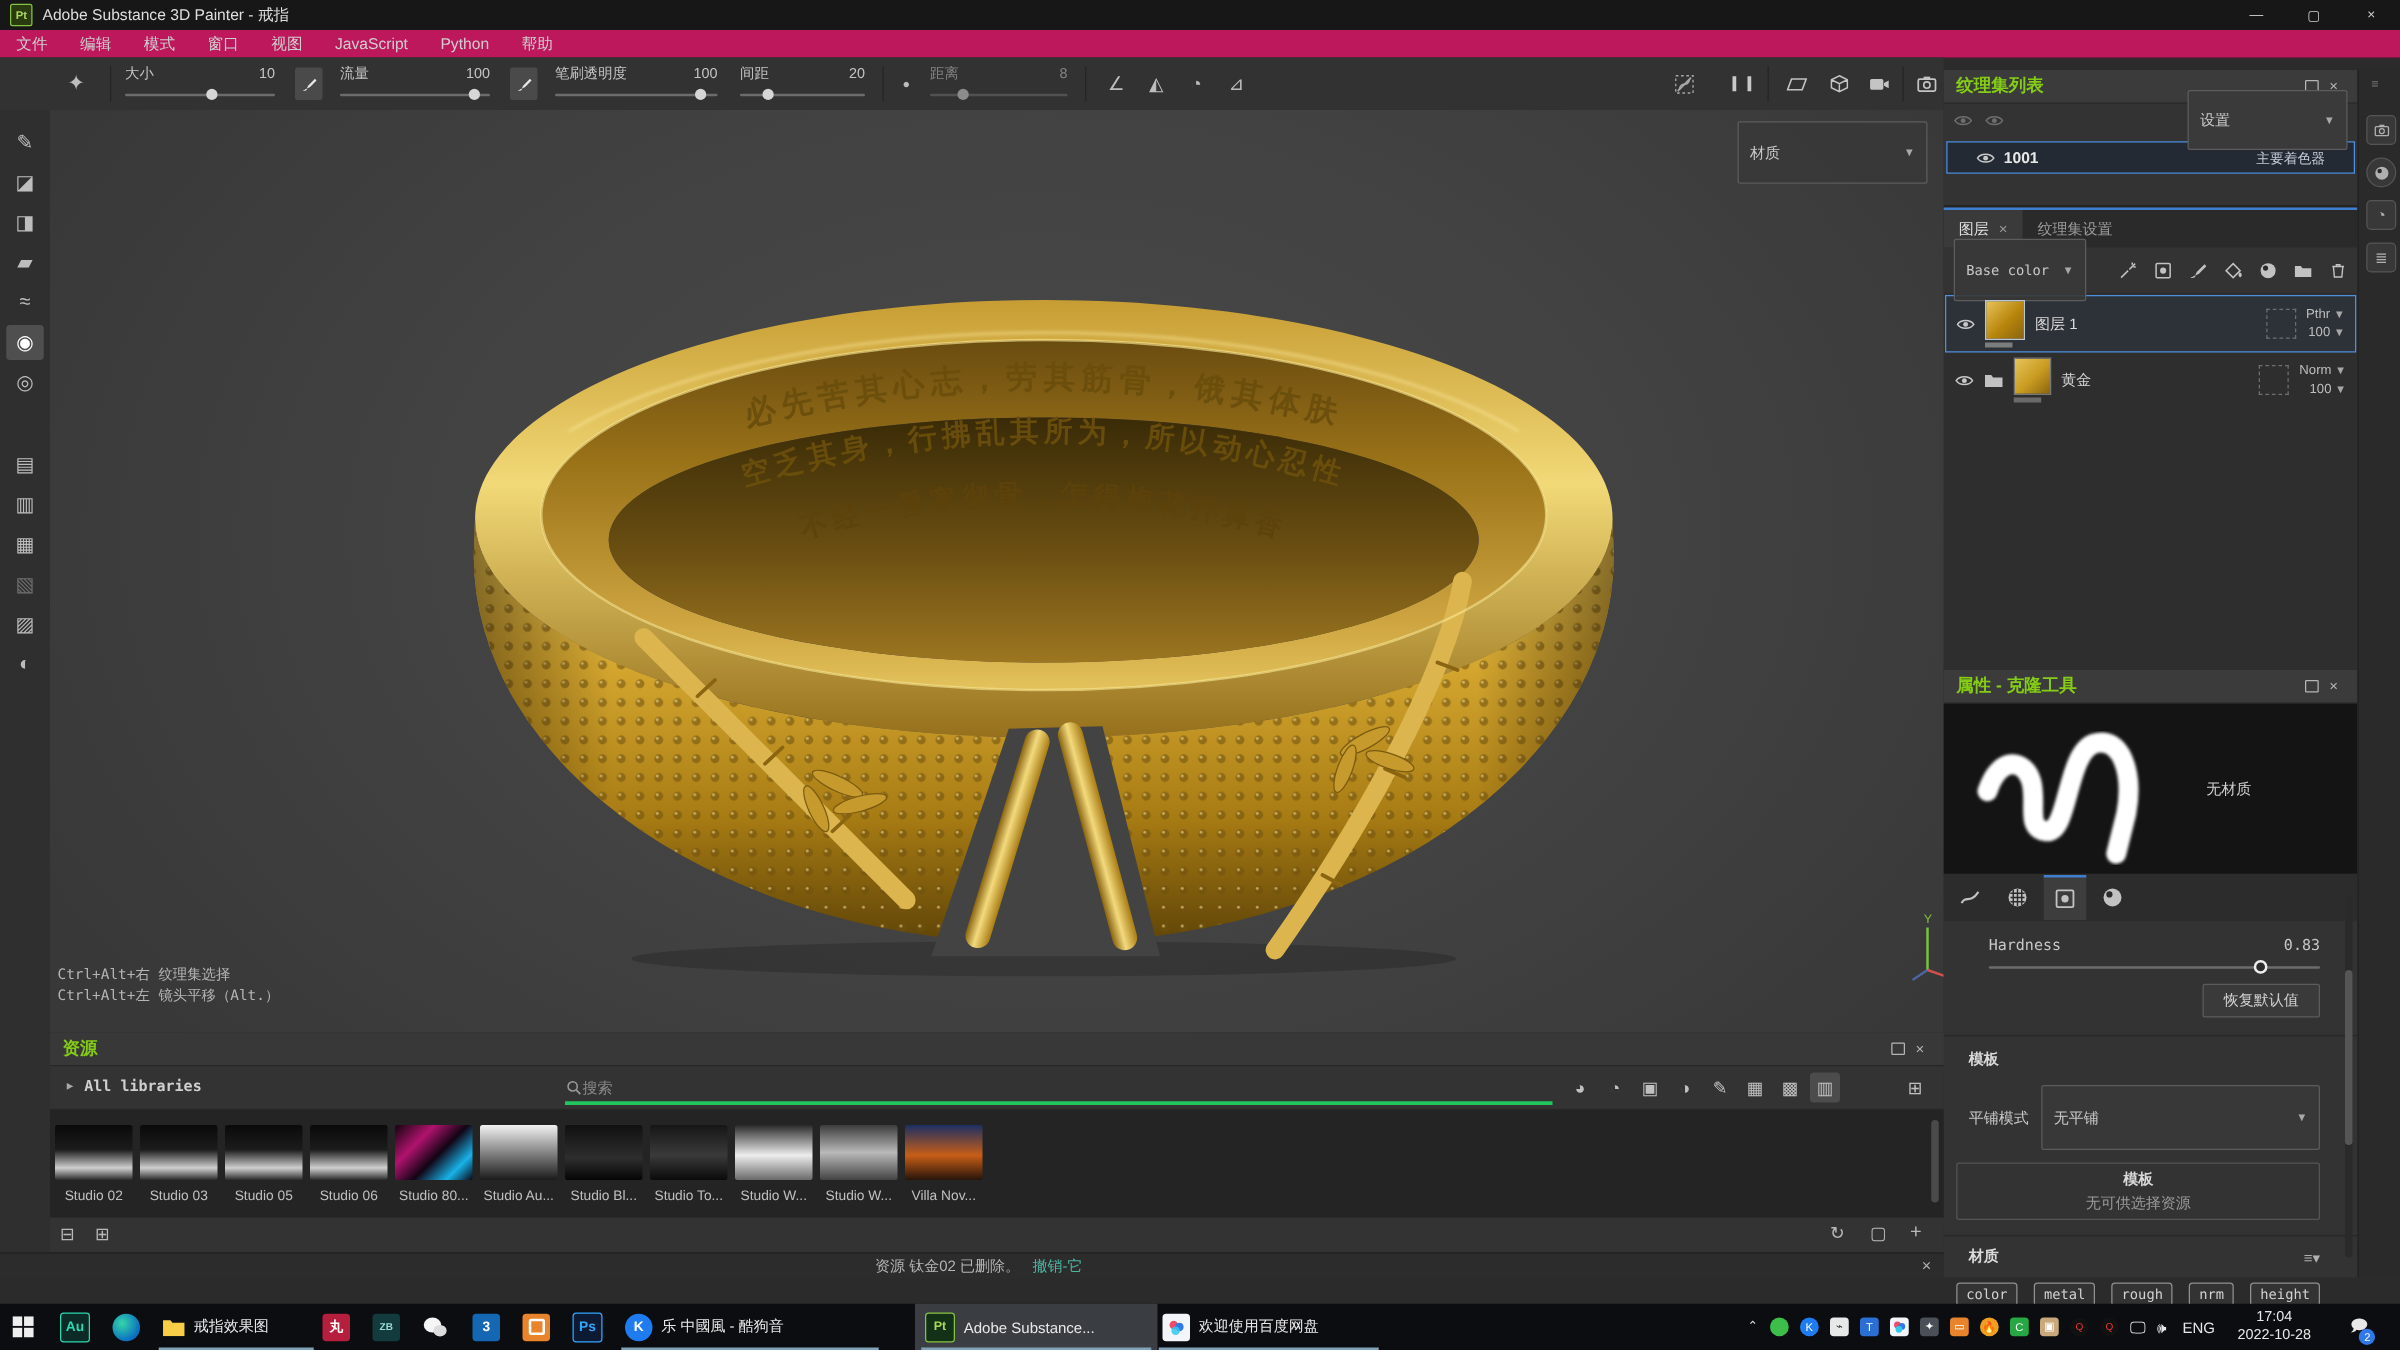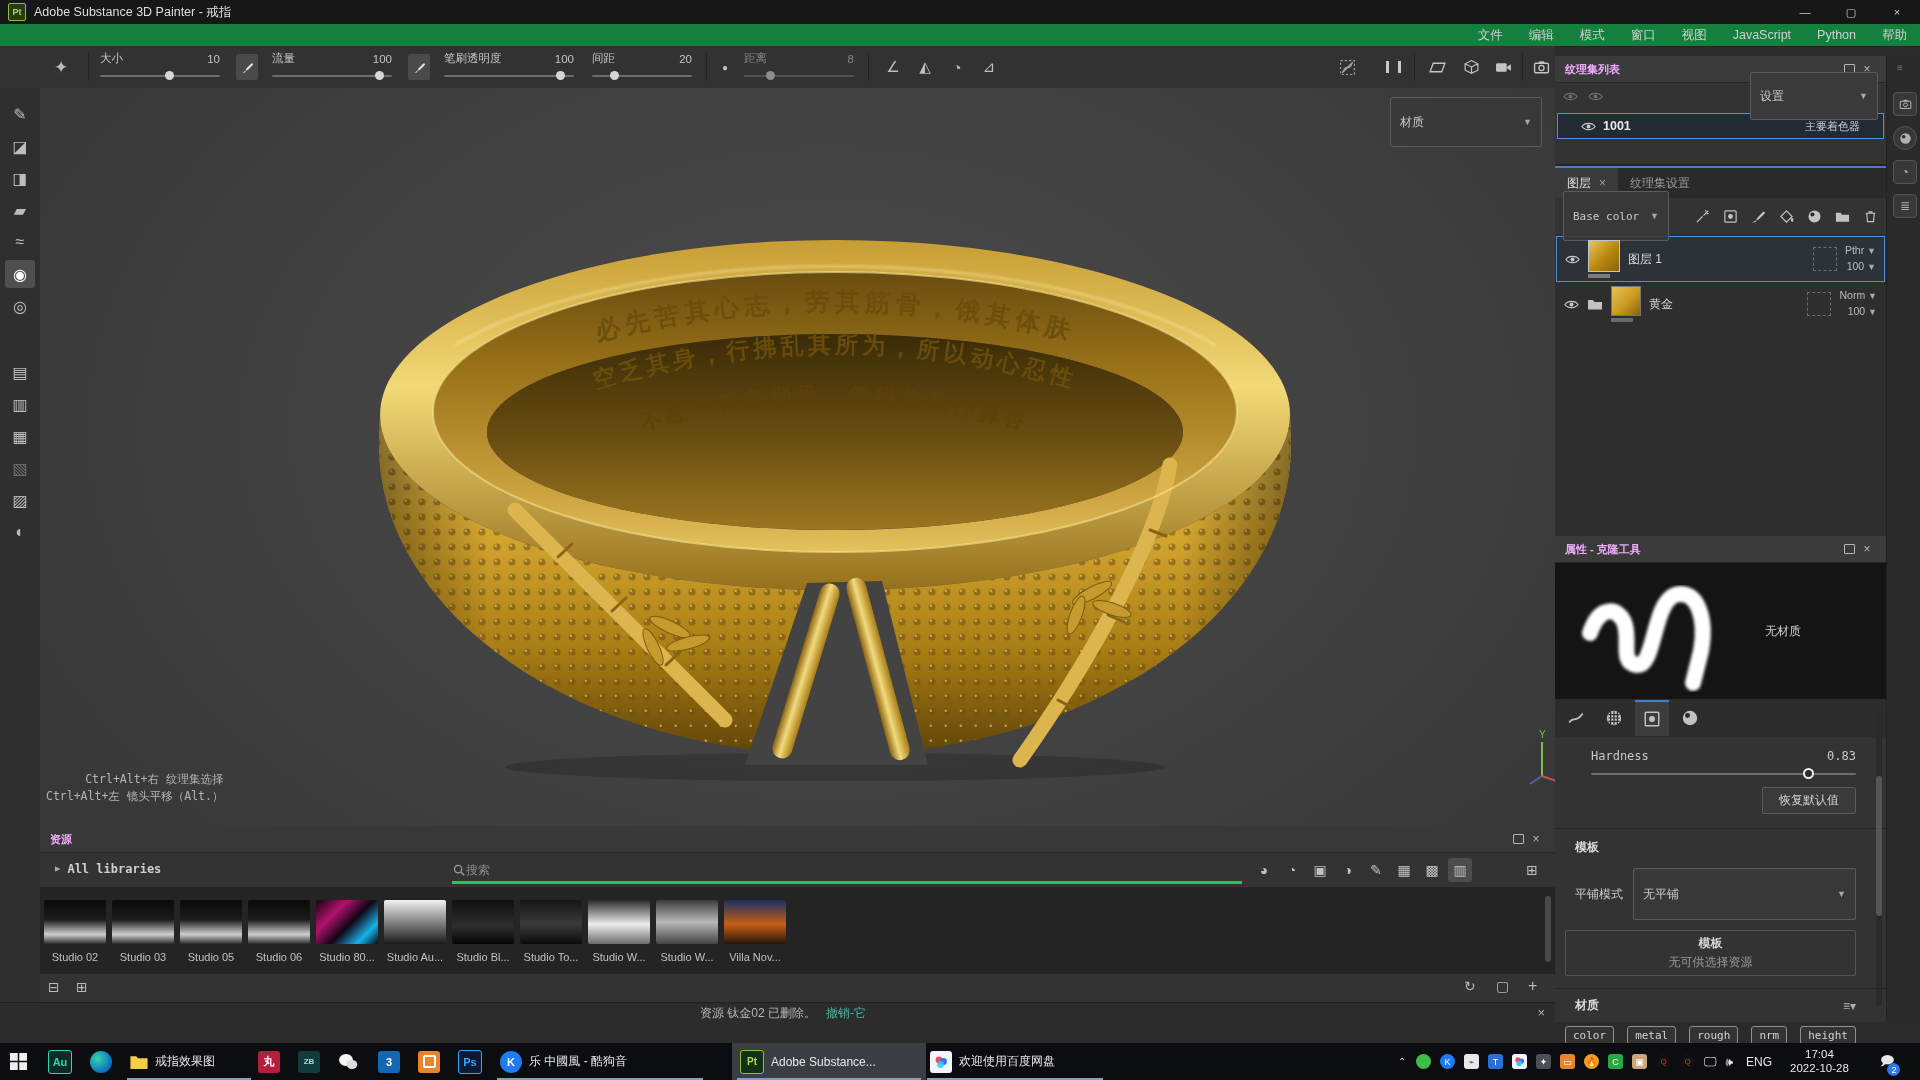--- a/index.html
+++ b/index.html
@@ -6,21 +6,21 @@
   body{font-family:"Liberation Sans","DejaVu Sans",sans-serif;font-size:12px;color:#c8c8c8;-webkit-font-smoothing:antialiased;}
   #screen{position:relative;width:1920px;height:1080px;overflow:hidden;background:#2b2b2b;}
   .abs{position:absolute;}
   .r{display:flex;align-items:center;}
   .dim{color:#7e7e7e;}
   .b{font-weight:bold;}
   .mono{font-family:"DejaVu Sans Mono","Liberation Mono",monospace;}
   
   #titlebar{left:0;top:0;width:1920px;height:24px;background:#171717;display:flex;align-items:center;}
   .winbtn{width:46px;height:24px;display:flex;align-items:center;justify-content:center;color:#cfcfcf;font-size:11px;}
-  #menubar{left:0;top:24px;width:1920px;height:22px;background:#15803d;display:flex;align-items:center;border-bottom:1px solid #232323;justify-content:flex-end;}
+  #menubar{left:0;top:24px;width:1920px;height:22px;background:#be185d;display:flex;align-items:center;border-bottom:1px solid #232323;}
   .menu-item{padding:0 13px;color:#cfcfcf;font-size:12.5px;}
   
   #toolbar{left:0;top:46px;width:1555px;height:42px;background:#323232;border-bottom:1px solid #1e1e1e;}
   .tb-grp{position:absolute;top:5px;height:32px;}
   .tb-lbl{font-size:11.5px;color:#c4c4c4;}
   .tb-val{font-size:11.5px;color:#c4c4c4;}
   .slider{position:relative;height:2px;background:#6c6c6c;border-radius:1px;}
   .knob{position:absolute;top:-4px;width:9px;height:9px;border-radius:50%;background:#d6d6d6;}
   .vsep{position:absolute;top:7px;width:1px;height:28px;background:#242424;}
   .tbi{position:absolute;top:9px;width:26px;height:24px;display:flex;align-items:center;justify-content:center;color:#bdbdbd;font-size:15px;}
@@ -31,21 +31,21 @@
   .tool{position:absolute;left:5px;width:30px;height:28px;display:flex;align-items:center;justify-content:center;color:#bdbdbd;font-size:16px;border-radius:3px;}
   .tool.sel{background:#4f4f4f;color:#fff;}
   
   #viewport{left:40px;top:88px;width:1515px;height:738px;background:radial-gradient(ellipse 900px 620px at 52% 46%, #4a4a4a 0%, #424242 55%, #383838 100%);overflow:hidden;}
   .dd{border:1px solid #5c5c5c;background:rgba(56,56,56,.9);color:#c8c8c8;display:flex;align-items:center;justify-content:space-between;padding:13px 9px;font-size:12px;border-radius:2px;}
   .chev{font-size:9px;color:#a8a8a8;}
   .hint{font-family:"DejaVu Sans Mono","Liberation Mono",monospace;font-size:11.5px;color:#b5b5b5;line-height:17px;}
   
   .panel{position:absolute;left:1555px;width:331px;background:#333;}
   .p-hdr{height:26px;display:flex;align-items:center;padding:0 10px;background:#3b3b3b;border-bottom:1px solid #272727;}
-  .p-title{font-size:11px;font-weight:bold;color:#f0abfc;flex:1;}
+  .p-title{font-size:14px;font-weight:bold;color:#84cc16;flex:1;}
   .hdr-ic{width:18px;display:flex;justify-content:center;color:#b5b5b5;font-size:12px;}
   .floatbox{width:9px;height:8px;border:1px solid #b5b5b5;border-radius:1px;}
   .tab{height:100%;display:flex;align-items:center;padding:0 12px;font-size:12px;}
   .icbtn{display:flex;align-items:center;justify-content:center;color:#c2c2c2;}
   .dashbox{width:22px;height:22px;border:1px dashed #6e6e6e;}
   .chip{border:1px solid #909090;border-radius:3px;color:#d2d2d2;font-family:"DejaVu Sans Mono","Liberation Mono",monospace;font-size:11px;padding:2px 7px;background:#333;}
   svg.ic{display:block;}
   
   #rstrip{left:1886px;top:56px;width:34px;height:966px;background:#2a2a2a;border-left:1px solid #222;}
   .strip-ic{position:absolute;left:6px;width:22px;height:22px;border:1px solid #555;border-radius:4px;display:flex;align-items:center;justify-content:center;color:#b0b0b0;font-size:12px;background:#383838;}
@@ -358,21 +358,21 @@
 
       <ellipse cx="465" cy="217" rx="402" ry="140" fill="none" stroke="#f7e38e" stroke-width="2" opacity=".65"></ellipse>
       <path d="M 85 150 A 452 172 0 0 1 845 150" fill="none" stroke="#fce9a0" stroke-width="3" opacity=".4" filter="url(#soft)"></path>
     </svg>
 
     <div class="dd abs" style="left:1350px;top:9px;width:132px;height:22px;">
       <span>材质</span>
       <span class="chev">▼</span>
     </div>
 
-    <div class="abs hint" style="left:6px;top:683px;text-align:right;">
+    <div class="abs hint" style="left:6px;top:683px;">
       <div>Ctrl+Alt+右 纹理集选择</div>
       <div>Ctrl+Alt+左 镜头平移（Alt.）</div>
     </div>
 
     <svg class="abs" style="left:1475px;top:640px;" width="60" height="64">
       <line x1="27" y1="48" x2="27" y2="14" stroke="#7ac043" stroke-width="2"></line>
       <line x1="27" y1="48" x2="50" y2="56" stroke="#d05050" stroke-width="2"></line>
       <line x1="27" y1="48" x2="15" y2="56" stroke="#5577cc" stroke-width="2" opacity=".7"></line>
       <text x="24" y="10" font-size="10" fill="#7ac043">Y</text>
       <text x="52" y="60" font-size="10" fill="#d05050">X</text>

